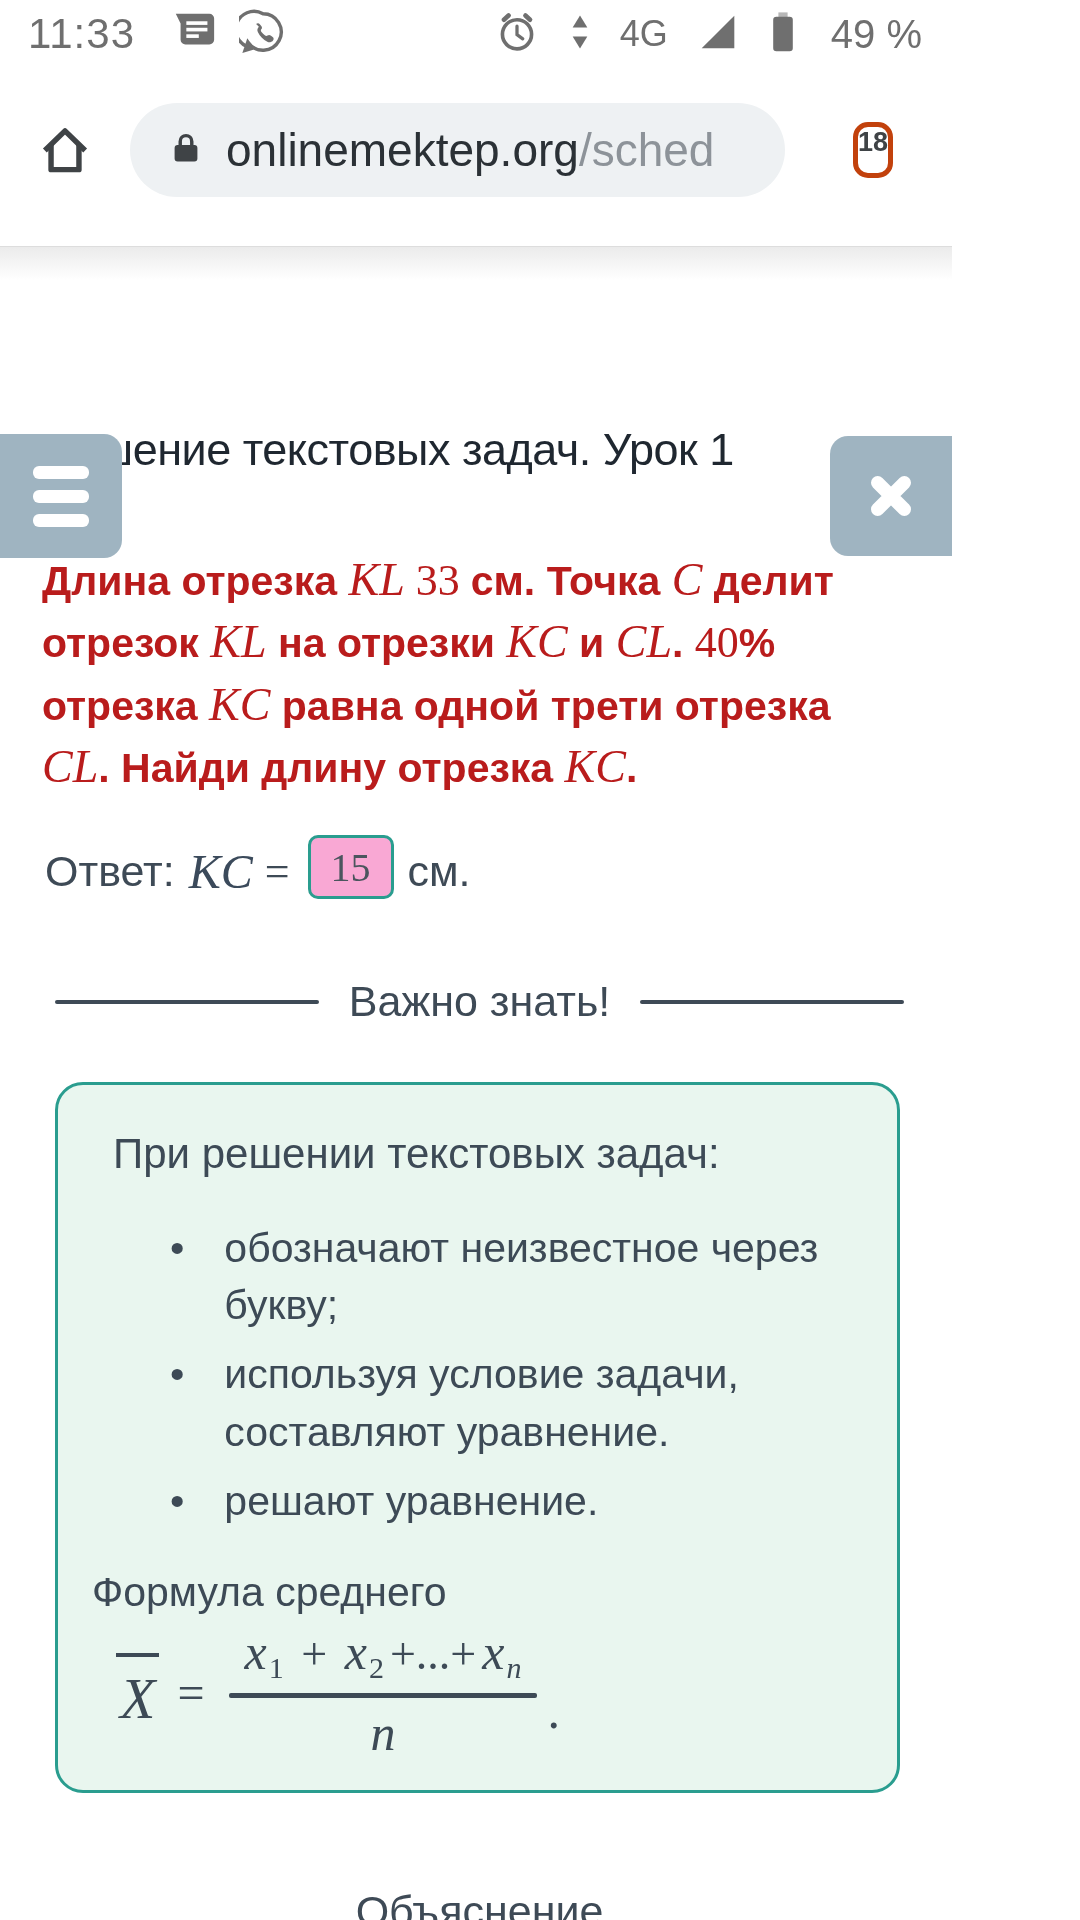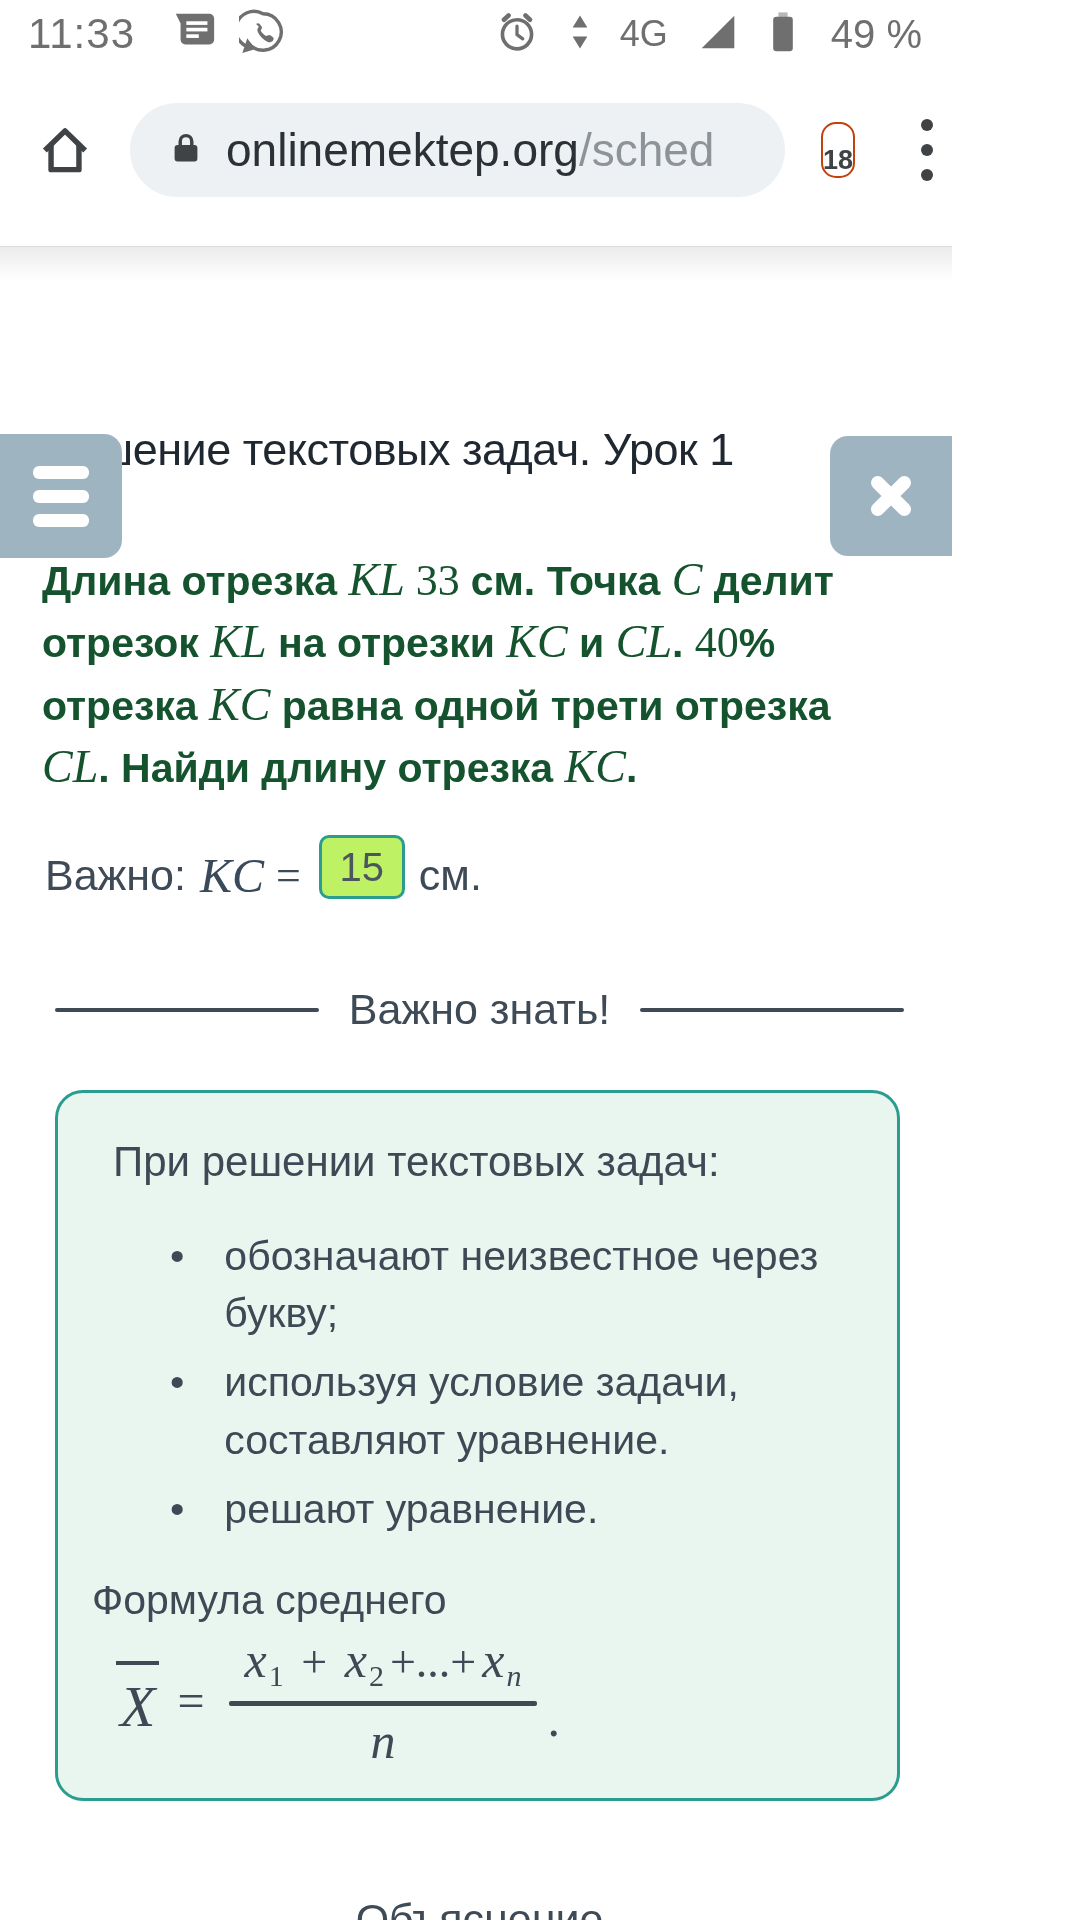--- a/index.html
+++ b/index.html
@@ -27,22 +27,22 @@
   .home-btn { width:62px; height:62px; display:flex; align-items:center; justify-content:center; }
   .omnibox {
     margin-left:34px; flex:0 0 655px; height:94px; border-radius:47px;
     background:#eef1f3; display:flex; align-items:center; padding:0 30px 0 38px;
     overflow:hidden; white-space:nowrap;
   }
   .lock { margin-right:22px; flex:0 0 auto; }
   .url { font-size:46px; color:#2b3136; }
   .url-path { color:#8d9399; }
   .tab-switcher {
-    margin-left:36px; width:56px; height:56px; border:2px solid #c2410c;
-    border-radius:15px; display:flex; align-items:flex-end; justify-content:center;
+    margin-left:68px; width:56px; height:56px; border:5px solid #c2410c;
+    border-radius:15px; display:flex; align-items:flex-start; justify-content:center;
     color:#3f4346; font-size:27px; font-weight:bold;
   }
   .menu-dots { margin-left:60px; display:flex; flex-direction:column; gap:13px; padding:6px; }
   .menu-dots .dot { width:12px; height:12px; border-radius:50%; background:#3f4346; }
   .chrome-shadow {
     height:34px; border-top:1px solid #dddddd;
     background:linear-gradient(to bottom, #ebebeb, rgba(255,255,255,0));
   }
 
   
@@ -56,36 +56,36 @@
   .hamburger { display:flex; flex-direction:column; gap:11px; }
   .hamburger span { display:block; width:56px; height:13px; border-radius:6px; background:#fff; }
 
   .page-title {
     margin:144px 45px 0 45px; font-size:45px; color:#1f2730; font-weight:400;
     letter-spacing:-0.5px;
   }
 
   .problem {
     margin:74px 45px 4px 42px; font-size:41px; line-height:1.52;
-    font-weight:700; color:#14532d;
+    font-weight:700; color:#b91c1c;
   }
   .problem .seg-var { font:italic 400 46px "Liberation Serif", serif; }
   .problem .seg-num { font:400 44px "Liberation Serif", serif; }
 
   .answer-row {
     margin:36px 45px 0 45px; display:flex; align-items:center;
     font-size:43px; color:#3e4a56;
   }
   .answer-math { display:flex; align-items:center; }
   .answer-math .seg-var { font:italic 400 48px "Liberation Serif", serif; color:#3b4a5b; margin-left:14px; }
   .answer-math .seg-op  { font:400 44px "Liberation Serif", serif; margin:0 6px 0 12px; }
   .answer-input {
-    width:86px; height:64px; margin:0 14px 16px 12px; text-align:center;
-    border:3px solid #2a9d8f; border-radius:10px; background:#bef264;
-    font-family:Liberation Sans, sans-serif; font-size:40px; color:#4b555e;
+    width:86px; height:64px; margin:0 14px 8px 12px; text-align:center;
+    border:3px solid #2a9d8f; border-radius:10px; background:#f9a8d4;
+    font-family:Liberation Serif, serif; font-size:40px; color:#4b555e;
   }
 
   .divider {
     display:flex; align-items:center; gap:30px;
     margin:70px 48px 0 55px; color:#3e4a56; font-size:43px;
   }
   .divider .line { flex:1; height:4px; background:#3e4a56; border-radius:2px; }
   .divider-2 { margin-top:64px;flex-direction:column; }
 
   .info-box {
@@ -213,21 +213,21 @@
       <svg width="64" height="64" viewBox="0 0 24 24">
         <path d="M7 7 L17 17 M17 7 L7 17" stroke="#fff" stroke-width="5" stroke-linecap="round"></path>
       </svg>
     </button>
 
     <h1 class="page-title">Решение текстовых задач. Урок 1</h1>
 
     <p class="problem"><span class="seg-text">Длина отрезка </span><span class="seg-var">KL</span><span class="seg-num"> 33 </span><span class="seg-text">см. Точка </span><span class="seg-var">C</span><span class="seg-text"> делит отрезок </span><span class="seg-var">KL</span><span class="seg-text"> на отрезки </span><span class="seg-var">KC</span><span class="seg-text"> и </span><span class="seg-var">CL</span><span class="seg-text">. </span><span class="seg-num">40</span><span class="seg-text">% отрезка </span><span class="seg-var">KC</span><span class="seg-text"> равна одной трети отрезка </span><span class="seg-var">CL</span><span class="seg-text">. Найди длину отрезка </span><span class="seg-var">KC</span><span class="seg-text">.</span></p>
 
     <div class="answer-row">
-      <span>Важно:</span>
+      <span>Ответ:</span>
       <span class="answer-math">
           <span class="seg-var">KC</span>
           <span class="seg-op">=</span>
         </span>
       <input class="answer-input" type="text" value="15" style="">
       <span>см.</span>
     </div>
 
     <div class="divider">
       <span class="line"></span>

